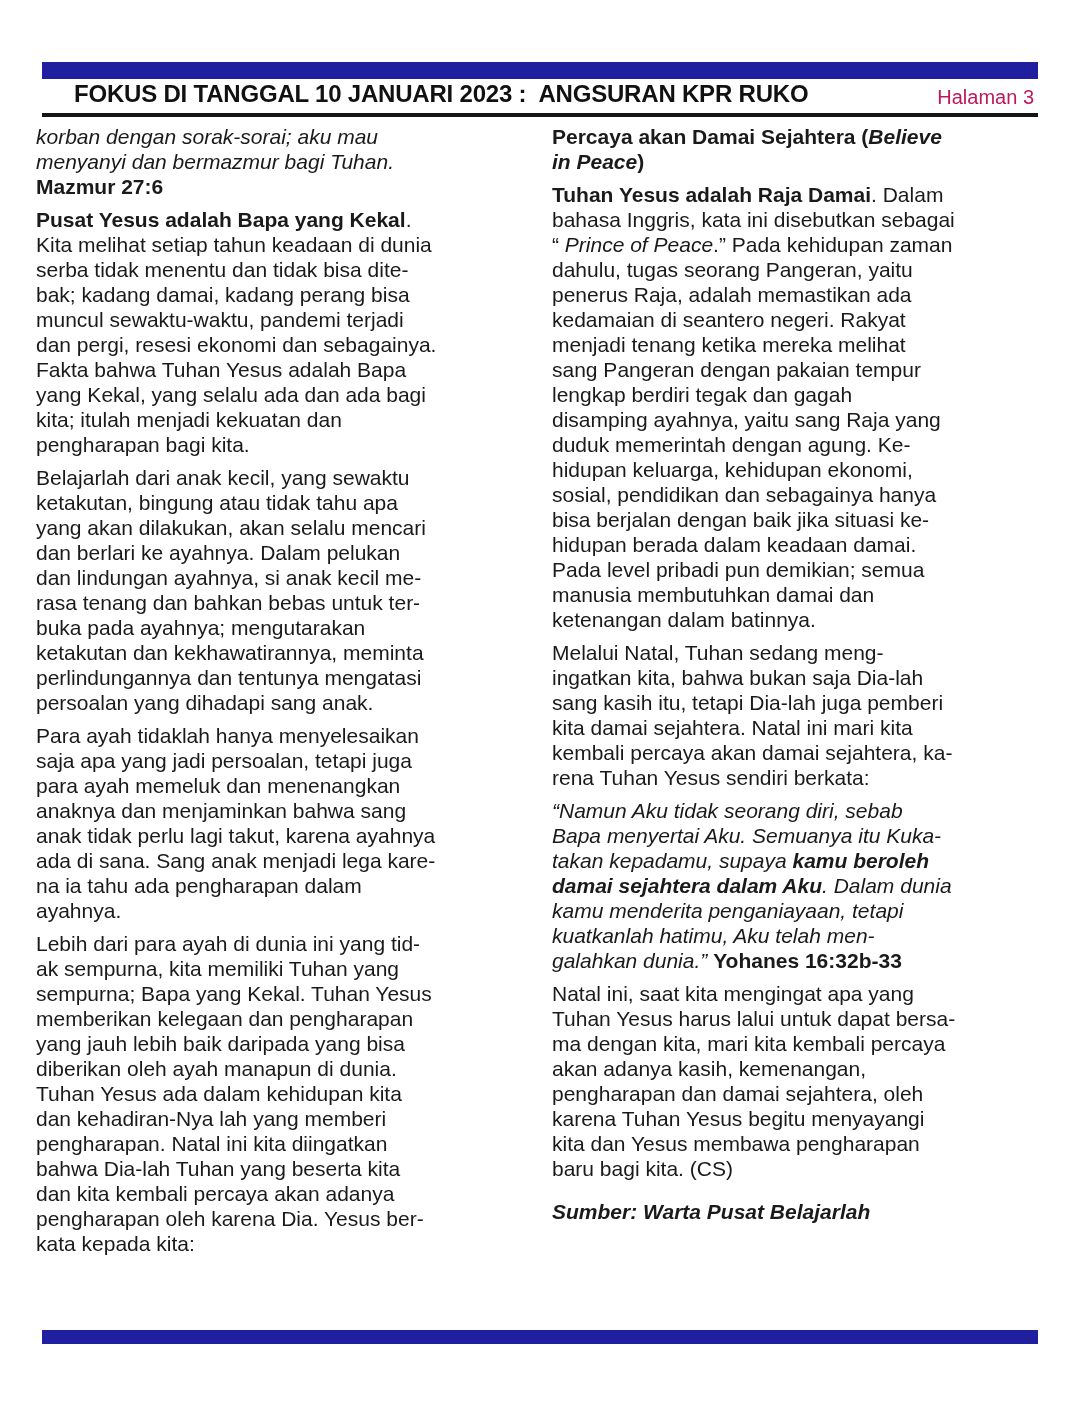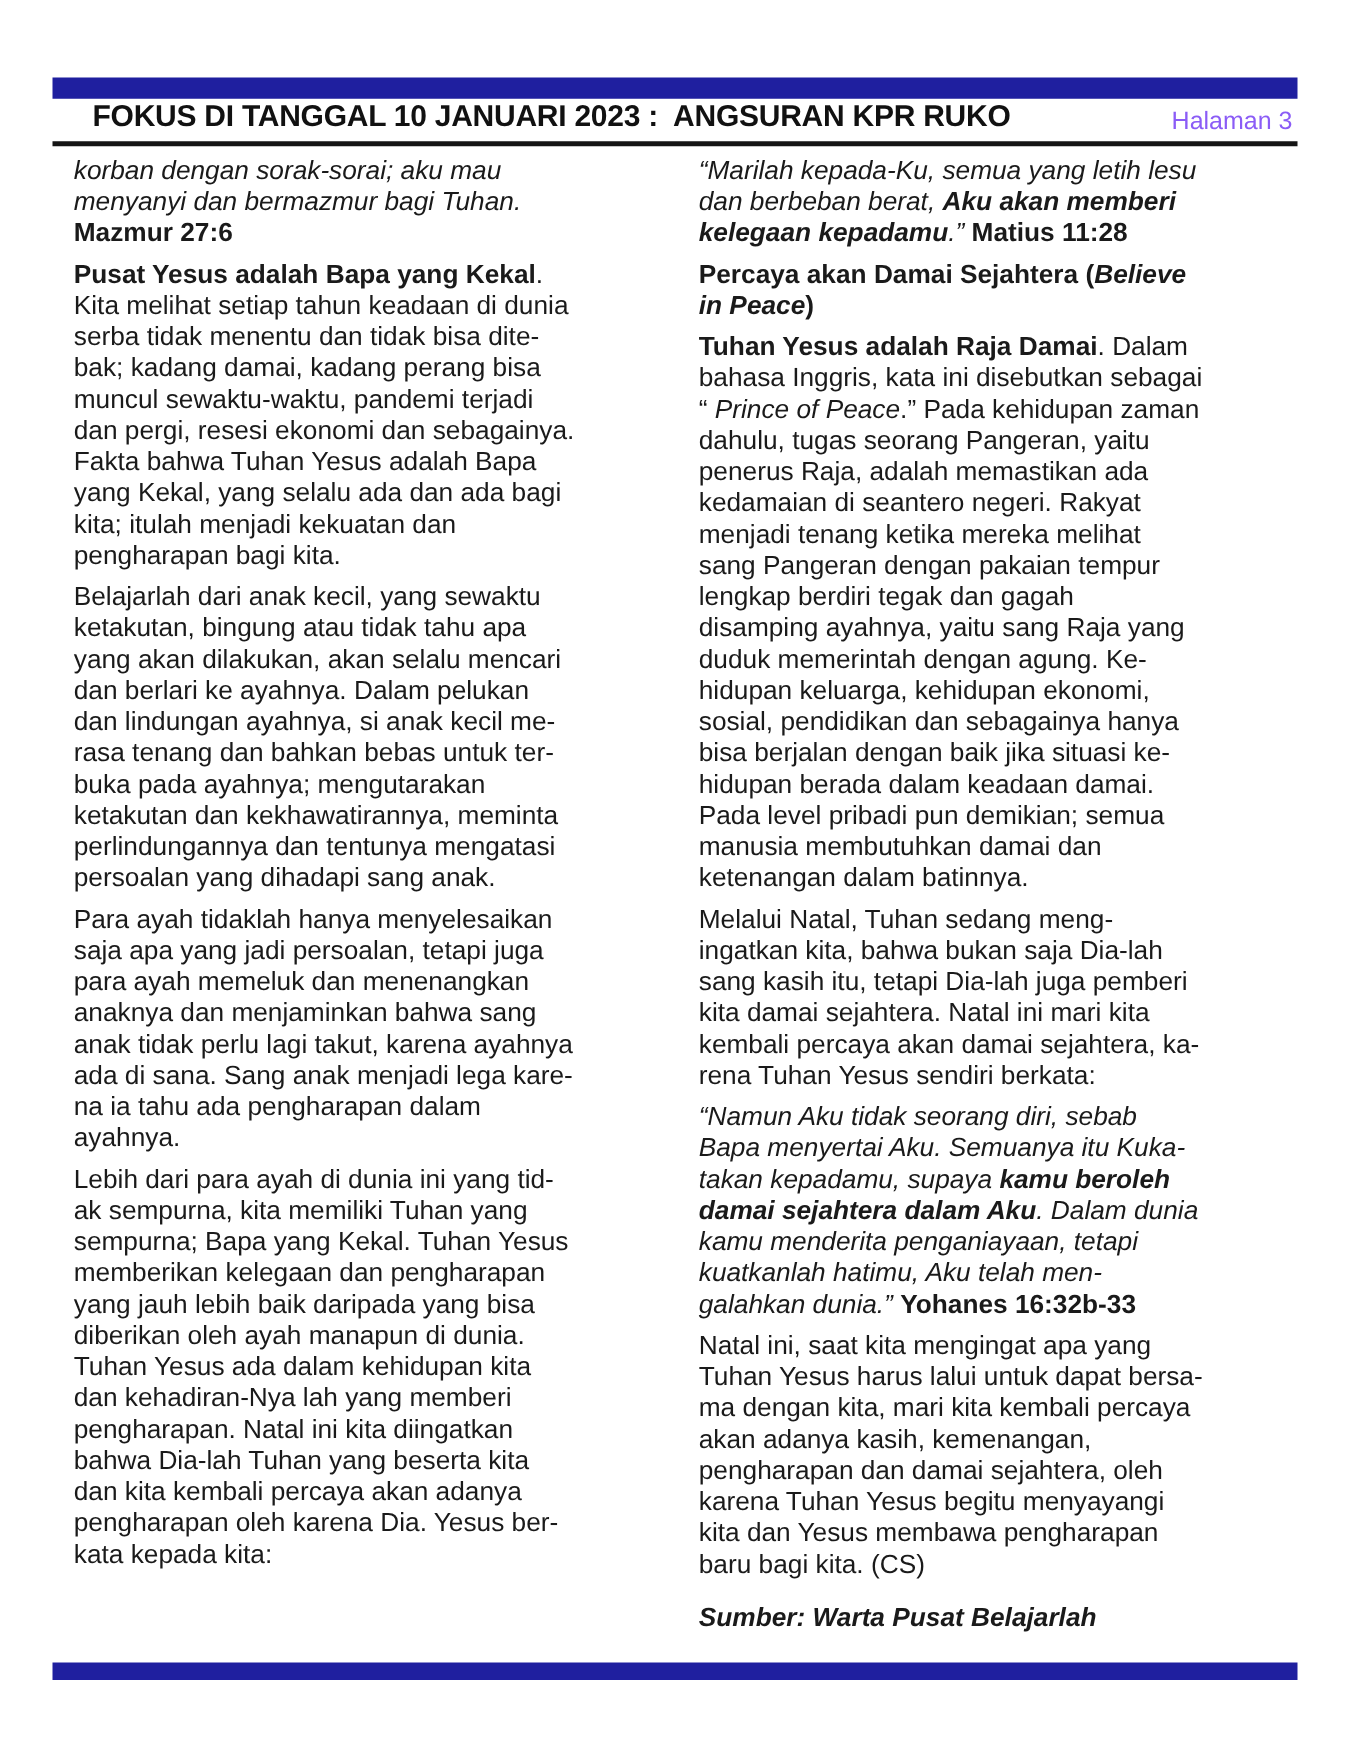--- a/index.html
+++ b/index.html
@@ -16,29 +16,29 @@
     position:absolute;left:42px;top:62px;width:996px;height:17px;
     background:#1f1f9f;
   }
   .header-title{
     position:absolute;left:74px;top:80px;
     font-size:24px;font-weight:bold;color:#111;
     white-space:pre;letter-spacing:-0.2px;
   }
   .header-page{
     position:absolute;right:46px;top:86px;
-    font-size:20px;color:#8b5cf6;
+    font-size:20px;color:#be185d;
   }
   .rule{
     position:absolute;left:42px;top:113px;width:996px;height:4px;
     background:#151515;
   }
   .content{
-    position:absolute;left:59px;top:124px;width:1000px;
-    display:flex;gap:0;
+    position:absolute;left:36px;top:124px;width:1000px;
+    display:flex;gap:16px;
   }
   .col{width:500px;flex:0 0 500px;}
   .block{
     margin:0 0 8px 0;
     font-size:21px;line-height:25px;
     white-space:pre-line;
     color:#1a1a1a;
   }
   .block.src{margin-top:18px;}
   .run-r{font-style:normal;font-weight:normal;}
@@ -108,23 +108,20 @@
 diberikan oleh ayah manapun di dunia.
 Tuhan Yesus ada dalam kehidupan kita
 dan kehadiran-Nya lah yang memberi
 pengharapan. Natal ini kita diingatkan
 bahwa Dia-lah Tuhan yang beserta kita
 dan kita kembali percaya akan adanya
 pengharapan oleh karena Dia. Yesus ber-
 kata kepada kita:</span></p>
     </div>
     <div class="col">
-      <p class="block"><span class="run-i">“Marilah kepada-Ku, semua yang letih lesu
-dan berbeban berat, </span><span class="run-bi">Aku akan memberi
-kelegaan kepadamu</span><span class="run-i">.” </span><span class="run-b">Matius 11:28</span></p>
       <p class="block"><span class="run-b">Percaya akan Damai Sejahtera (</span><span class="run-bi">Believe
 in Peace</span><span class="run-b">)</span></p>
       <p class="block"><span class="run-b">Tuhan Yesus adalah Raja Damai</span><span class="run-r">. Dalam
 bahasa Inggris, kata ini disebutkan sebagai
 “ </span><span class="run-i">Prince of Peace</span><span class="run-r">.” Pada kehidupan zaman
 dahulu, tugas seorang Pangeran, yaitu
 penerus Raja, adalah memastikan ada
 kedamaian di seantero negeri. Rakyat
 menjadi tenang ketika mereka melihat
 sang Pangeran dengan pakaian tempur

